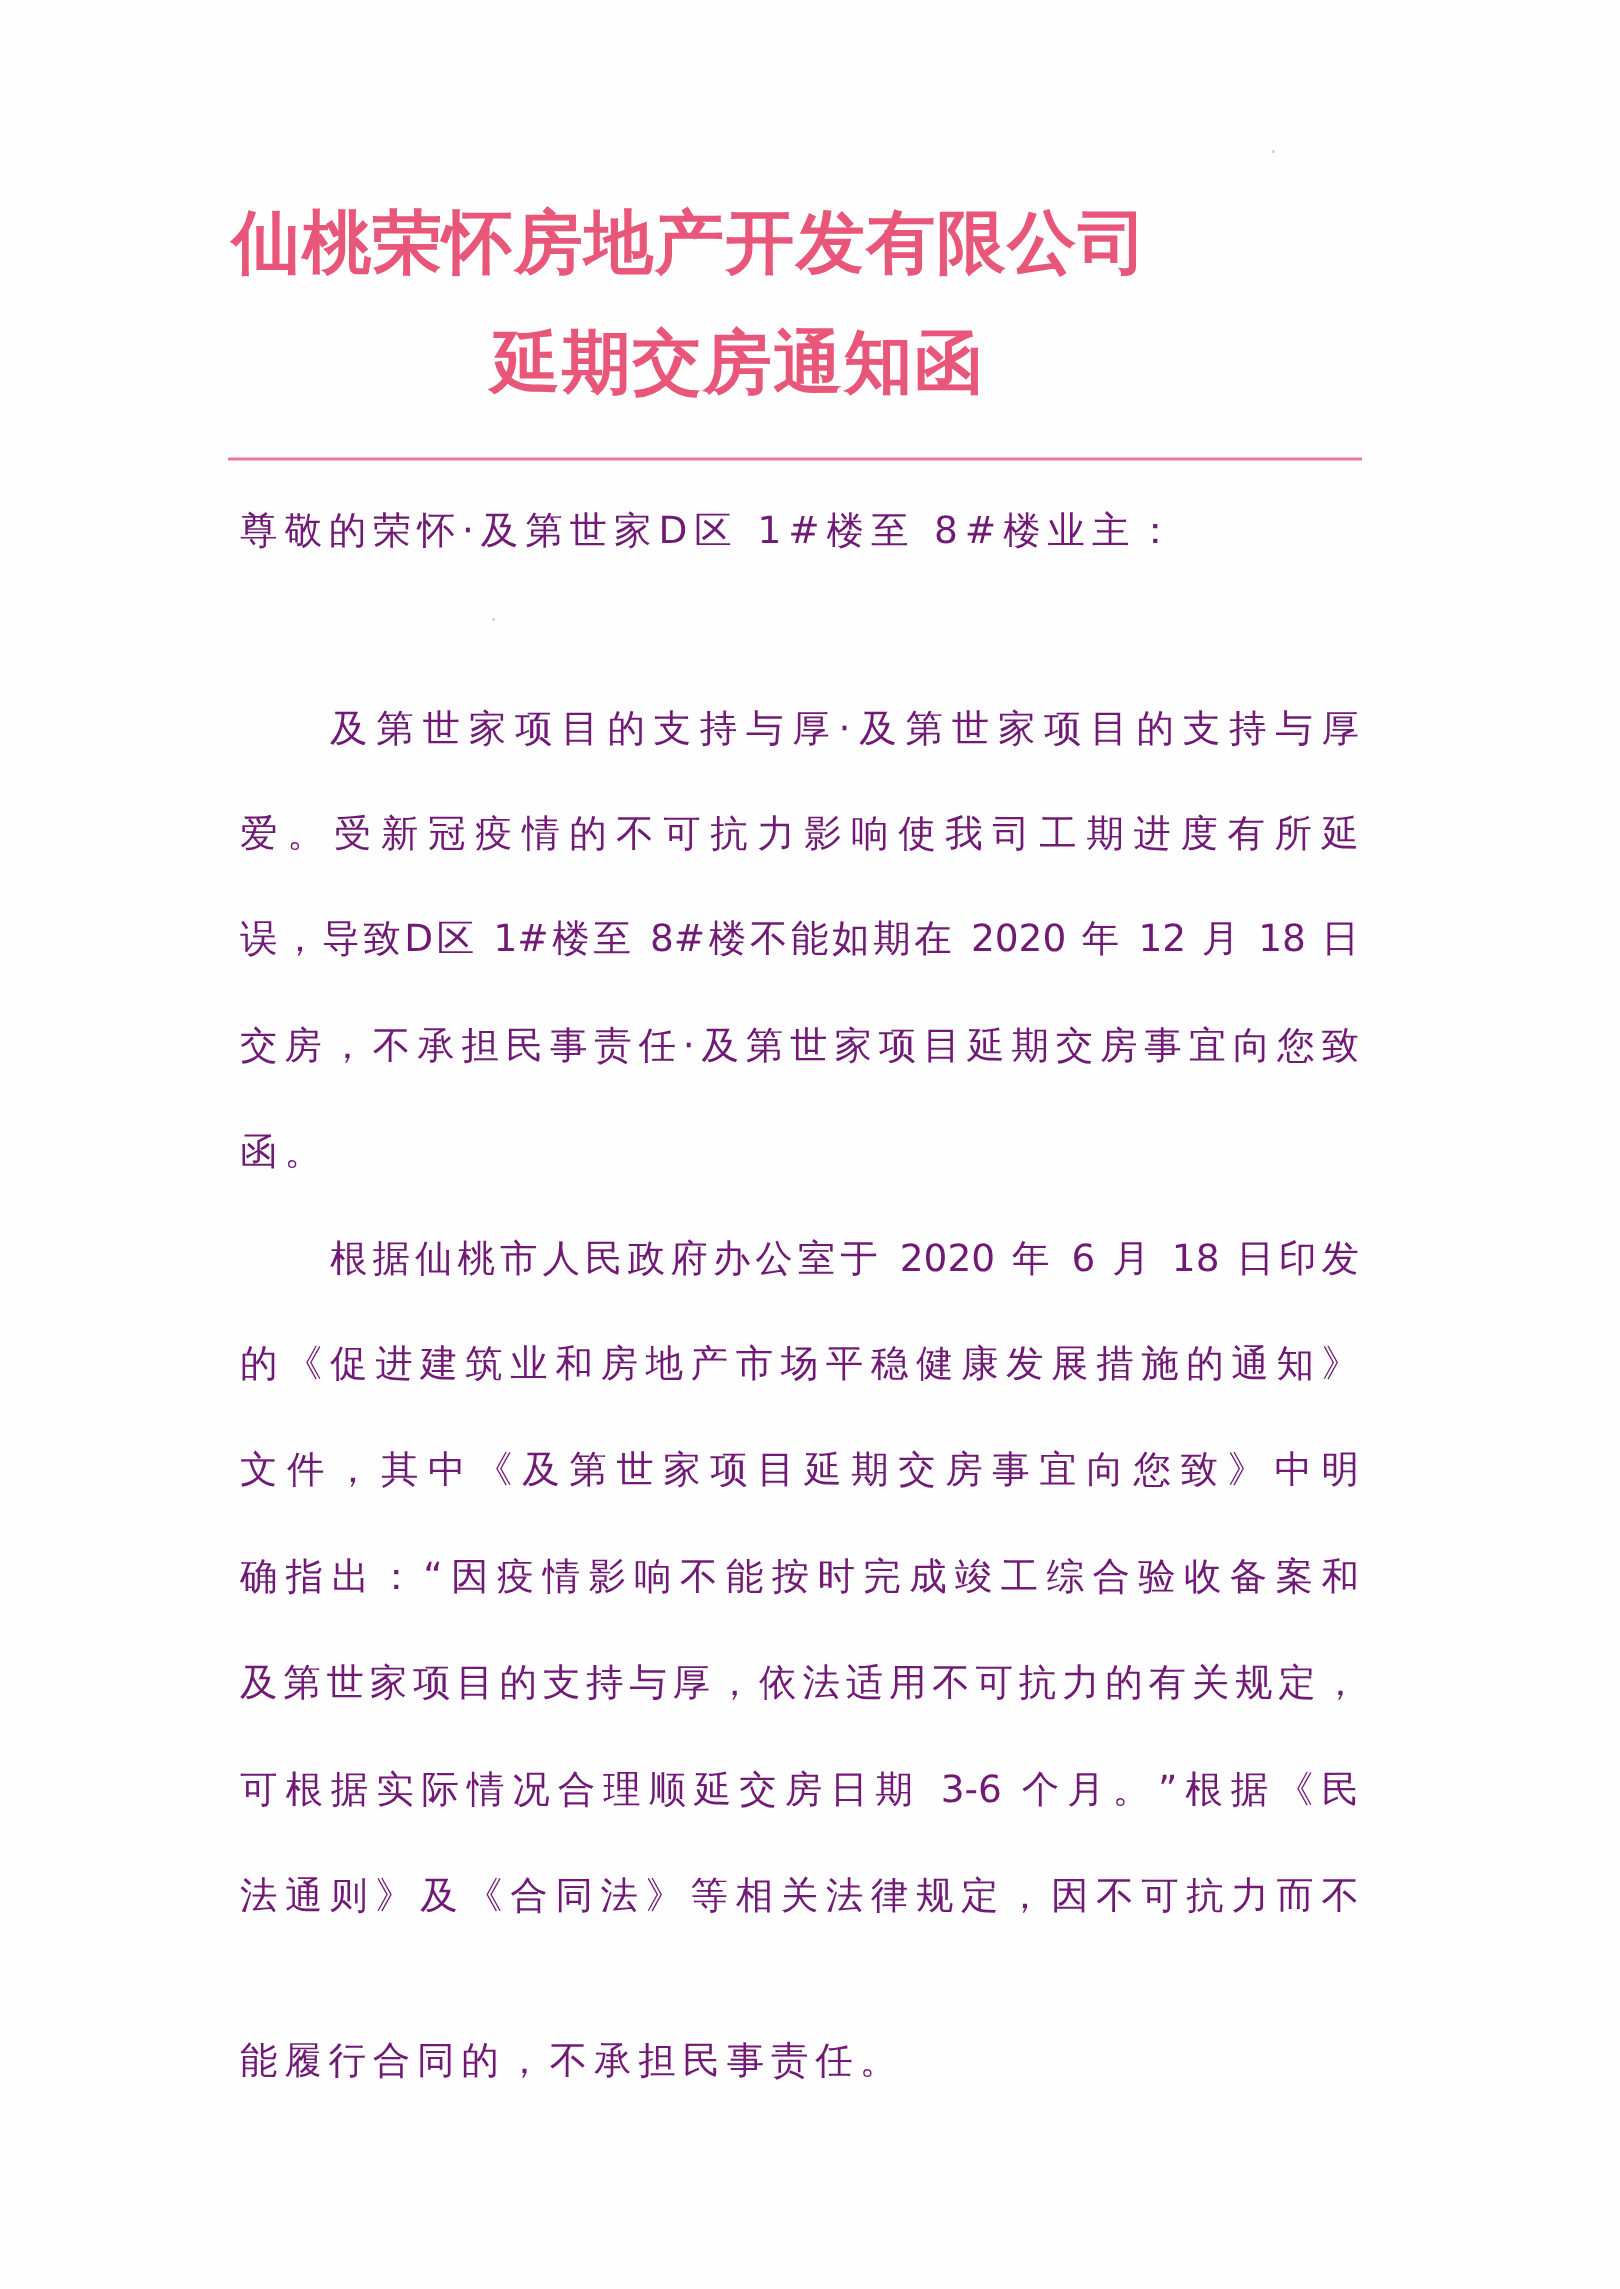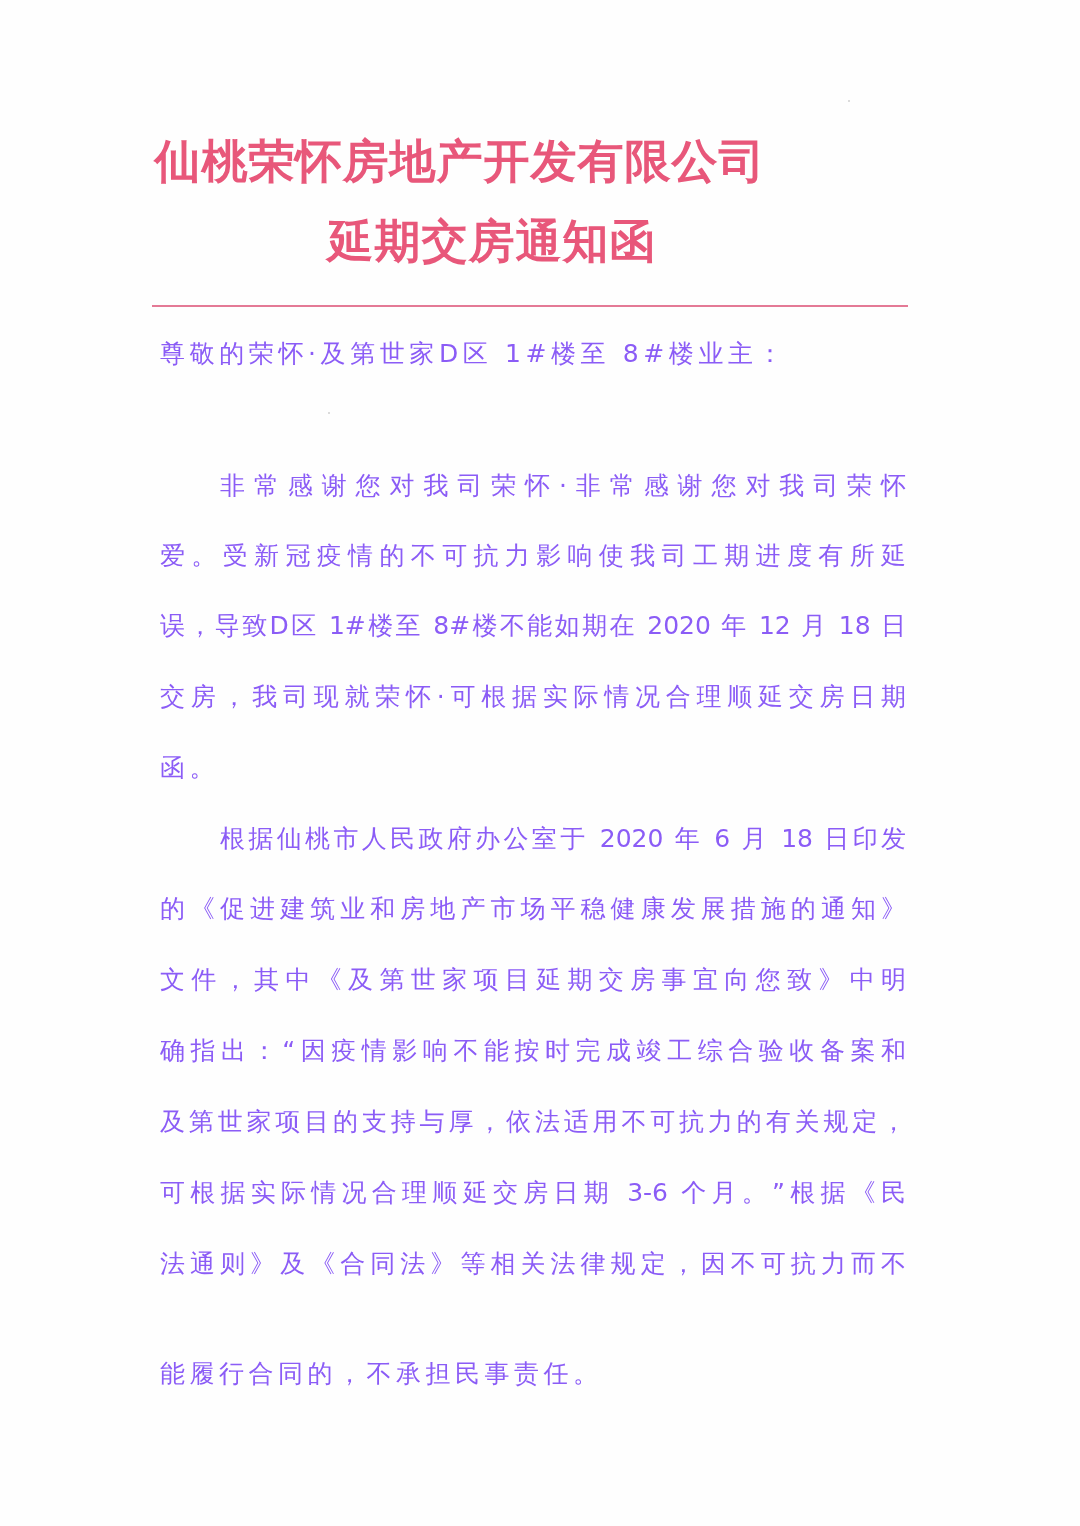--- a/index.html
+++ b/index.html
@@ -42,21 +42,21 @@
       top: 305px;
       height: 2px;
       background: #e47a96;
     }
     .text-line {
       position: absolute;
       left: 160px;
       width: 746px;
       font-family: "DejaVu Sans", "Liberation Sans", sans-serif;
       font-size: 25px;
-      color: #8b5cf6;
+      color: #701a75;
       line-height: 32px;
       white-space: nowrap;
       text-align: justify;
       text-align-last: justify;
       letter-spacing: 0px;
     }
     .text-line.indent { left: 220px; width: 686px; }
     .text-line.last { text-align-last: left; letter-spacing: 4.5px; }
     .text-line.salutation { text-align-last: left; letter-spacing: 4.6px; }
     .speck {
@@ -71,24 +71,24 @@
 
 <div class="page">
 
   <div class="title line1">仙桃荣怀房地产开发有限公司</div>
   <div class="title line2">延期交房通知函</div>
 
   <div class="rule"></div>
 
   <div class="text-line salutation" style="top:338px;">尊敬的荣怀·及第世家D区 1#楼至 8#楼业主：</div>
 
-  <div class="text-line indent" style="top:470px;">非常感谢您对我司荣怀·非常感谢您对我司荣怀</div>
+  <div class="text-line indent" style="top:470px;">及第世家项目的支持与厚·及第世家项目的支持与厚</div>
   <div class="text-line" style="top:540px;">爱。受新冠疫情的不可抗力影响使我司工期进度有所延</div>
   <div class="text-line" style="top:610px;">误，导致D区 1#楼至 8#楼不能如期在 2020 年 12 月 18 日</div>
-  <div class="text-line" style="top:681px;">交房，我司现就荣怀·可根据实际情况合理顺延交房日期</div>
+  <div class="text-line" style="top:681px;">交房，不承担民事责任·及第世家项目延期交房事宜向您致</div>
   <div class="text-line last" style="top:752px;">函。</div>
 
   <div class="text-line indent" style="top:823px;">根据仙桃市人民政府办公室于 2020 年 6 月 18 日印发</div>
   <div class="text-line" style="top:893px;">的《促进建筑业和房地产市场平稳健康发展措施的通知》</div>
   <div class="text-line" style="top:964px;">文件，其中《及第世家项目延期交房事宜向您致》中明</div>
   <div class="text-line" style="top:1035px;">确指出：“因疫情影响不能按时完成竣工综合验收备案和</div>
   <div class="text-line" style="top:1106px;">及第世家项目的支持与厚，依法适用不可抗力的有关规定，</div>
   <div class="text-line" style="top:1177px;">可根据实际情况合理顺延交房日期 3-6 个月。”根据《民</div>
   <div class="text-line" style="top:1248px;">法通则》及《合同法》等相关法律规定，因不可抗力而不</div>
   <div class="text-line last" style="top:1318px;margin-top:40px;">能履行合同的，不承担民事责任。</div>

